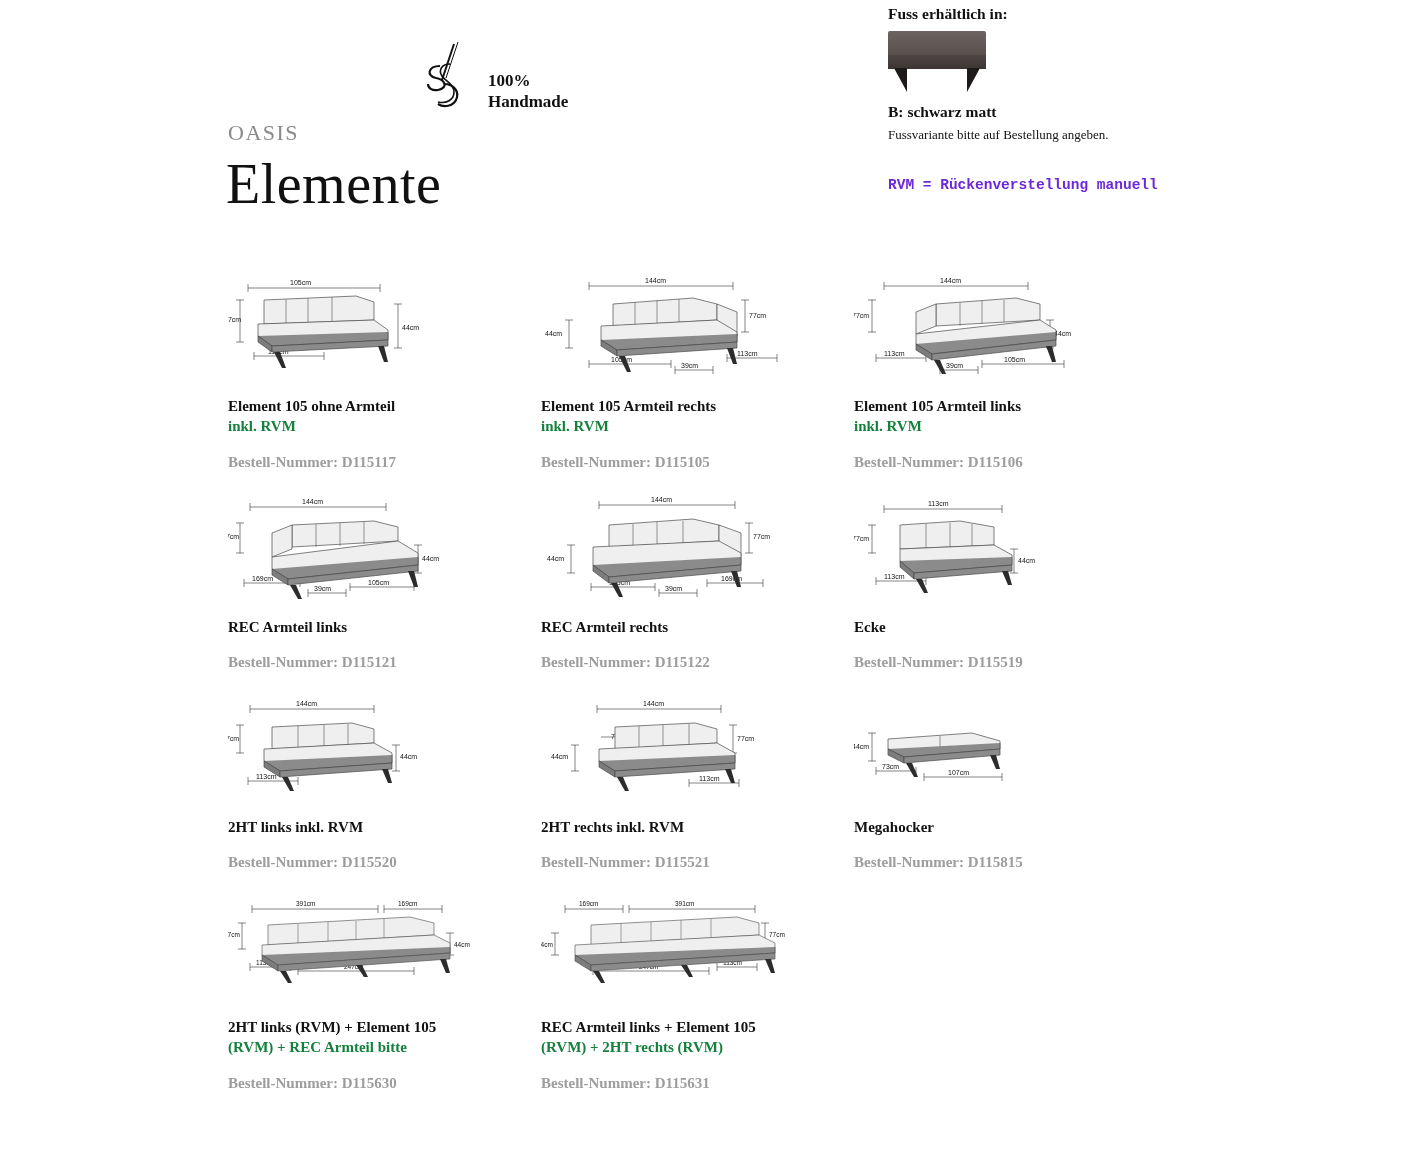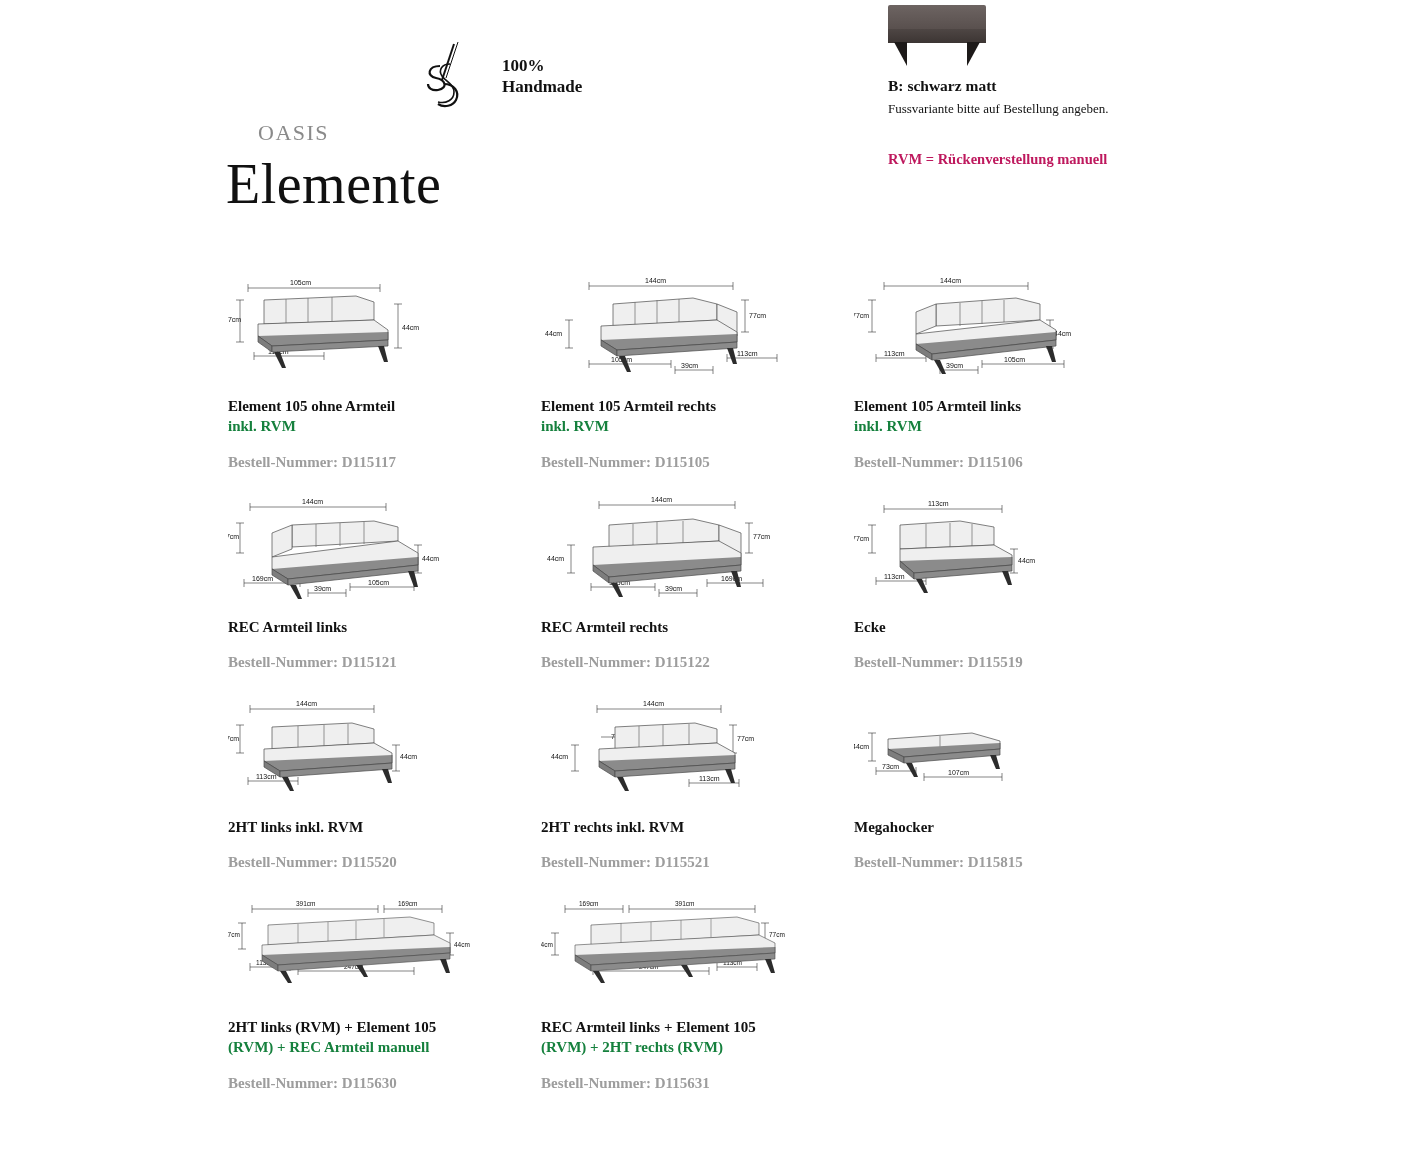--- a/index.html
+++ b/index.html
@@ -21,22 +21,22 @@
     position: absolute;
     left: 0; top: 0;
     width: 1410px;
     height: 250px;
   }
   .logo-block {
     position: absolute;
     left: 420px;
     top: 40px;
     display: flex;
-    align-items: center;
-    gap: 24px;
+    align-items: flex-end;
+    gap: 10px;
   }
   .logo-mark {
     width: 58px;
     height: 72px;
     position: relative;
   }
   .handmade-text {
     font-family: "Liberation Serif", serif;
     font-weight: bold;
     font-size: 17px;
@@ -44,21 +44,20 @@
     color: #111;
   }
   .brand-oasis {
     position: absolute;
     left: 228px;
     top: 120px;
     font-family: "Liberation Serif", serif;
     font-size: 22px;
     letter-spacing: 1.5px;
     color: #8a8a8a;
-    margin-left: 30px;
   }
   .brand-title {
     position: absolute;
     left: 226px;
     top: 152px;
     font-family: "Liberation Serif", serif;
     font-size: 56px;
     letter-spacing: 0.5px;
     color: #111;
     text-align: center;
@@ -120,24 +119,24 @@
     color: #111;
     margin-bottom: 6px;
   }
   .info-note {
     font-family: "Liberation Serif", serif;
     font-size: 13px;
     color: #111;
     margin-bottom: 34px;
   }
   .info-rvm {
-    font-family: Liberation Serif, serif;
+    font-family: Liberation Mono, monospace;
     font-weight: bold;
     font-size: 14.5px;
-    color: #be185d;
+    color: #6d28d9;
   }
 
   
   .grid {
     position: absolute;
     left: 0;
     top: 270px;
     width: 1410px;
   }
   .row {
@@ -203,20 +202,21 @@
     <div class="handmade-text">
       <div>100%</div>
       <div>Handmade</div>
     </div>
   </div>
 
   <div class="brand-oasis">OASIS</div>
   <div class="brand-title">Elemente</div>
 
   <div class="info-col">
+    <div class="info-title">Fuss erhältlich in:</div>
     <div class="foot-swatch">
       <div class="seat"></div>
       <div class="leg-l"></div>
       <div class="leg-r"></div>
     </div>
     <div class="info-b">B: schwarz matt</div>
     <div class="info-note">Fussvariante bitte auf Bestellung angeben.</div>
     <div class="info-rvm">RVM = Rückenverstellung manuell</div>
   </div>
 </div>
@@ -731,21 +731,21 @@
             <path d="M50 74 L50 80 L222 68 L222 62 Z" fill="#8b8b8b"></path>
           </g>
           <g fill="#2c2c2c">
             <path d="M52 80 L58 80 L64 92 L60 92 Z"></path>
             <path d="M128 74 L134 74 L140 86 L136 86 Z"></path>
             <path d="M212 68 L218 68 L222 82 L218 82 Z"></path>
           </g>
         </svg>
       </div>
       <div class="cap">2HT links (RVM) + Element 105</div>
-      <div class="cap2">(RVM) + REC Armteil manuell</div>
+      <div class="cap2">(RVM) + REC Armteil bitte</div>
       <div class="num">
         <span>Bestell-Nummer:</span>
         <span class="val">D115630</span>
       </div>
     </div>
 
     <div class="cell col-pad-2">
       <div class="fig">
         <svg width="280" height="110" viewBox="0 0 280 110">
           <g stroke="#333" stroke-width="0.6" fill="none" font-family="Liberation Sans, sans-serif" font-size="6.5">

